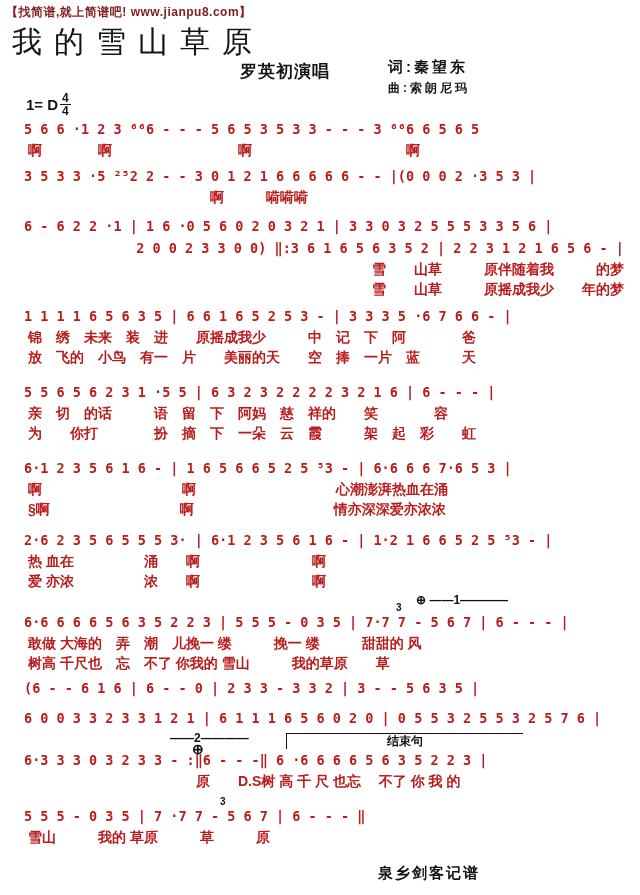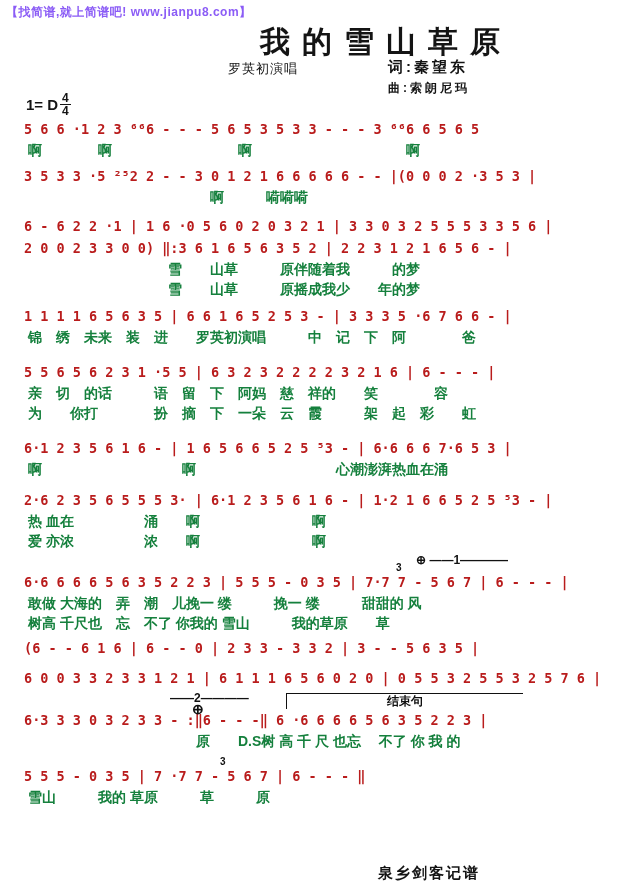--- a/index.html
+++ b/index.html
@@ -8,31 +8,31 @@
     width:640px;height:895px;
     background:#ffffff;
     font-family:"Liberation Sans",sans-serif;
     color:#141414;
     overflow:hidden;
     box-sizing:border-box;
   }
   
   #watermark{
     position:absolute;left:6px;top:4px;
-    color:#8b5cf6;font-size:12px;font-weight:bold;
+    color:#7f1d1d;font-size:12px;font-weight:bold;
     letter-spacing:.5px;white-space:pre;
   }
   #title{
     position:absolute;left:0;top:22px;width:512px;
-    text-align:right;font-size:30px;font-weight:bold;
+    text-align:left;font-size:30px;font-weight:normal;
     letter-spacing:12px;text-indent:12px;
   }
   #performer{
-    position:absolute;left:228px;top:60px;
-    font-size:13px;font-weight:normal;letter-spacing:1px;
+    position:absolute;left:240px;top:60px;
+    font-size:17px;font-weight:bold;letter-spacing:1px;
   }
   #lyricist{
     position:absolute;left:388px;top:58px;
     font-size:15px;font-weight:bold;letter-spacing:3px;text-align:center;
   }
   #composer{
     position:absolute;left:388px;top:80px;
     font-size:12px;font-weight:bold;letter-spacing:3px;
   }
   #keysig{
@@ -48,42 +48,42 @@
     position:absolute;left:24px;top:118px;width:600px;
   }
   .system{position:relative;}
   .notes{
     font-family:"DejaVu Sans Mono",monospace;
     font-size:13.5px;font-weight:bold;
     line-height:22px;white-space:pre;color:#b91c1c;
   }
   .lyric{
     font-size:14px;font-weight:bold;line-height:20px;
-    white-space:pre;color:#15803d;margin-left:4px;
+    white-space:pre;color:#b91c1c;margin-left:4px;
   }
   .ann{
     position:absolute;font-size:12px;font-weight:bold;
     white-space:pre;color:#111;line-height:14px;
   }
   
   .pos-coda-volta-right{left:392px;top:0;}
   .pos-tuplet-right{left:372px;top:8px;font-size:10px;}
   .pos-volta2{left:146px;top:0;}
   .pos-coda{left:168px;top:11px;font-size:14px;}
   .pos-ending{
     left:262px;top:2px;width:236px;height:15px;
     text-align:center;font-size:12px;
     border-top:1.5px solid #111;border-left:1.5px solid #111;
   }
   .pos-tuplet-mid{left:196px;top:0;font-size:10px;}
   
   .system:nth-child(1){margin-bottom:5px;}
   .system:nth-child(2){margin-bottom:8px;}
   .system:nth-child(3){}
-  .system:nth-child(4){margin-bottom:6px;}
+  .system:nth-child(4){margin-bottom:6px;text-align:right;}
   .system:nth-child(5){margin-bottom:14px;}
   .system:nth-child(6){margin-bottom:14px;}
   .system:nth-child(7){margin-bottom:10px;}
   .system:nth-child(8){margin-bottom:2px;}
   .system:nth-child(9){padding-top:18px;margin-bottom:4px;}
   .system:nth-child(10){margin-bottom:8px;}
   .system:nth-child(11){margin-bottom:2px;}
   .system:nth-child(12){padding-top:18px;margin-bottom:4px;}
   .system:nth-child(13){padding-top:10px;}
   #credit{
@@ -124,30 +124,32 @@
       <div class="system">
         <div class="notes">6 - 6 2 2 ·1 | 1 6 ·0 5 6 0 2 0 3 2 1 | 3 3 0 3 2 5 5 5 3 3 5 6 |</div>
       </div>
       <div class="system">
         <div class="notes">2 0 0 2 3 3 0 0) ‖:3 6 1 6 5 6 3 5 2 | 2 2 3 1 2 1 6 5 6 - |</div>
         <div class="lyric">　　　　　　　　　　雪　　山草　　　原伴随着我　　　的梦</div>
         <div class="lyric">　　　　　　　　　　雪　　山草　　　原摇成我少　　年的梦</div>
       </div>
       <div class="system">
         <div class="notes">1 1 1 1 6 5 6 3 5 | 6 6 1 6 5 2 5 3 - | 3 3 3 5 ·6 7 6 6 - |</div>
-        <div class="lyric">锦　绣　未来　装　进　　罗英初演唱　　　中　记　下　阿　　　　爸</div>
+        <div class="lyric">锦　绣　未来　装　进　　原摇成我少　　　中　记　下　阿　　　　爸</div>
+        <div class="lyric">放　飞的　小鸟　有一　片　　美丽的天　　空　捧　一片　蓝　　　天</div>
       </div>
       <div class="system">
         <div class="notes">5 5 6 5 6 2 3 1 ·5 5 | 6 3 2 3 2 2 2 2 3 2 1 6 | 6 - - - |</div>
         <div class="lyric">亲　切　的话　　　语　留　下　阿妈　慈　祥的　　笑　　　　容</div>
         <div class="lyric">为　　你打　　　　扮　摘　下　一朵　云　霞　　　架　起　彩　　虹</div>
       </div>
       <div class="system">
         <div class="notes">6·1 2 3 5 6 1 6 - | 1 6 5 6 6 5 2 5 ⁵3 - | 6·6 6 6 7·6 5 3 |</div>
         <div class="lyric">啊　　　　　　　　　　啊　　　　　　　　　　心潮澎湃热血在涌</div>
+        <div class="lyric">§啊　　　　　　　　　 啊　　　　　　　　　　情亦深深爱亦浓浓</div>
       </div>
       <div class="system">
         <div class="notes">2·6 2 3 5 6 5 5 5 3· | 6·1 2 3 5 6 1 6 - | 1·2 1 6 6 5 2 5 ⁵3 - |</div>
         <div class="lyric">热 血在　　　　　涌　　啊　　　　　　　　啊</div>
         <div class="lyric">爱 亦浓　　　　　浓　　啊　　　　　　　　啊</div>
       </div>
       <div class="system">
         <span class="ann pos-tuplet-right">3</span>
         <span class="ann pos-coda-volta-right">⊕ ——1————</span>
         <div class="notes">6·6 6 6 6 5 6 3 5 2 2 3 | 5 5 5 - 0 3 5 | 7·7 7 - 5 6 7 | 6 - - - |</div>

